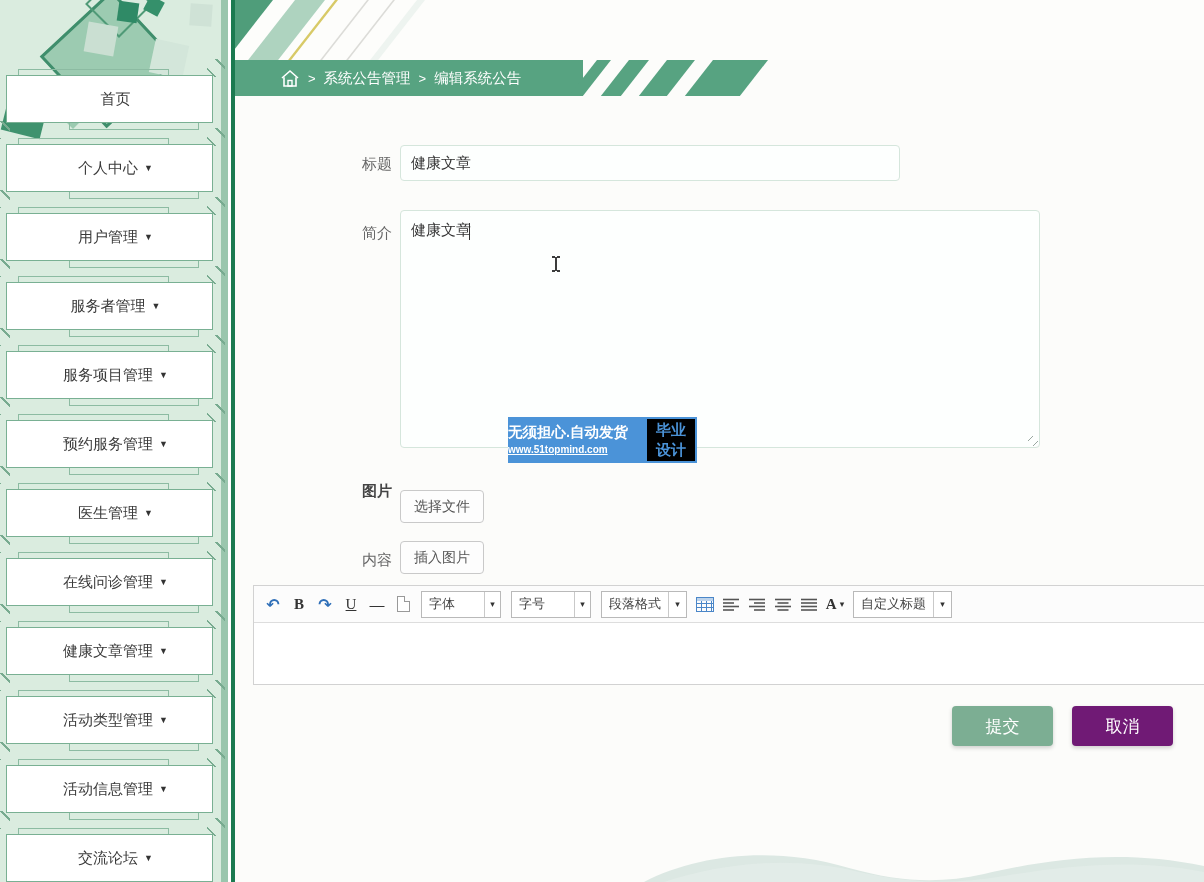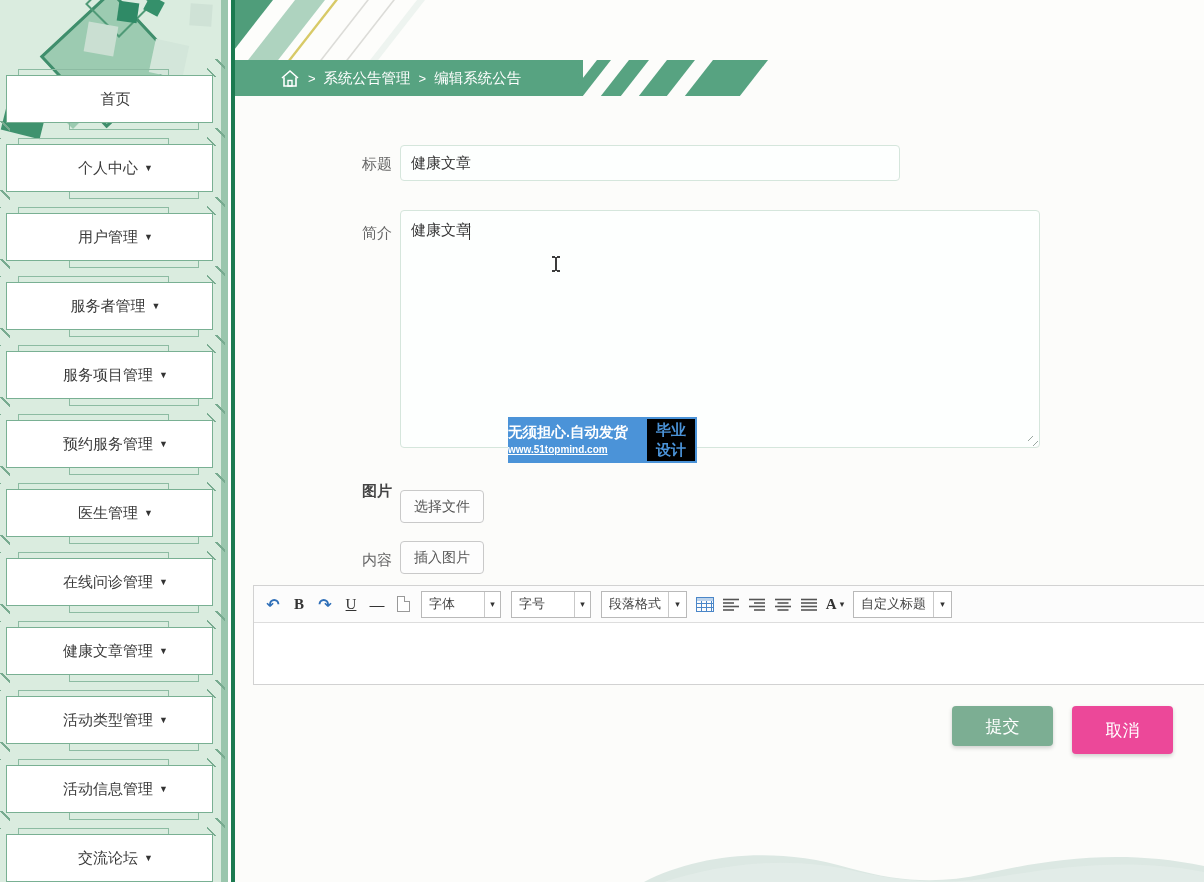--- a/index.html
+++ b/index.html
@@ -91,22 +91,22 @@
     background-image:
       linear-gradient(#bcd3ec 0 3px, rgba(0,0,0,0) 3px),
       repeating-linear-gradient(90deg, rgba(0,0,0,0) 0 4px, #4a86c8 4px 5px),
       repeating-linear-gradient(0deg, rgba(0,0,0,0) 0 3px, #4a86c8 3px 4px);}
   .mini-caret{font-size:9px;margin-left:3px;color:#333;}
   .edit-body{height:61px;background:#ffffff;}
   
   .btn-submit{position:absolute;left:717px;top:706px;width:101px;height:40px;border:none;border-radius:4px;
     background:#7cae93;color:#fff;font-size:17px;cursor:pointer;box-shadow:0 2px 4px rgba(0,0,0,.18);
     font-family:inherit;}
-  .btn-cancel{position:absolute;left:837px;top:706px;width:101px;height:48px;border:none;border-radius:4px;
-    background:#ec4899;color:#fff;font-size:17px;cursor:pointer;box-shadow:0 2px 4px rgba(0,0,0,.18);
+  .btn-cancel{position:absolute;left:837px;top:706px;width:101px;height:40px;border:none;border-radius:4px;
+    background:#701a75;color:#fff;font-size:17px;cursor:pointer;box-shadow:0 2px 4px rgba(0,0,0,.18);
     font-family:inherit;}
   
   .waves{position:absolute;right:0;bottom:0;}
   
   .ibeam{position:absolute;left:316px;top:256px;width:10px;height:16px;z-index:5;}
   .ibeam .stem{position:absolute;left:4px;top:1px;width:2px;height:14px;background:#3c3c3c;}
   .ibeam .cap{position:absolute;left:1px;width:8px;height:2px;}
   .ibeam .cap::before,.ibeam .cap::after{content:"";position:absolute;top:0;width:3px;height:2px;background:#3c3c3c;}
   .ibeam .cap::before{left:0;} .ibeam .cap::after{right:0;}
   .ibeam .cap.t{top:0;} .ibeam .cap.b{top:14px;}

